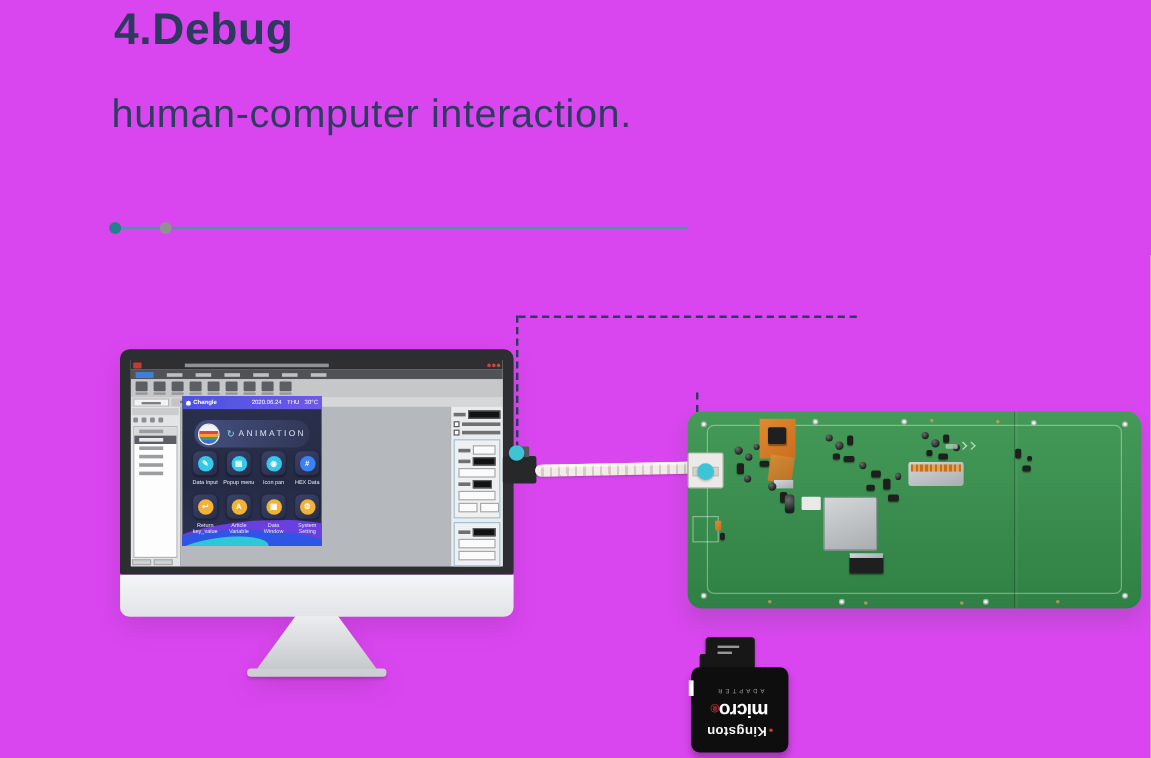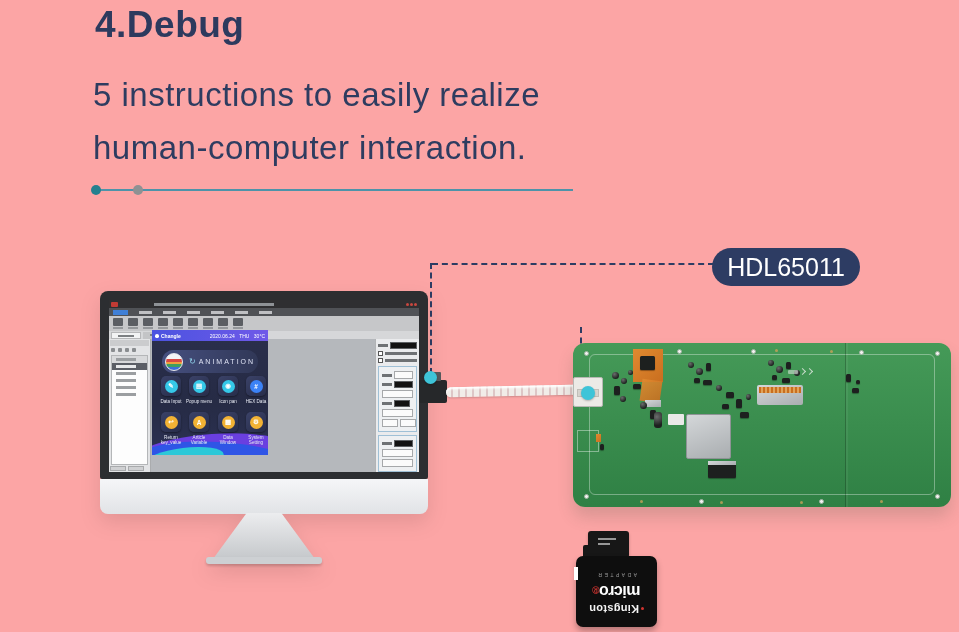--- a/index.html
+++ b/index.html
@@ -1,16 +1,16 @@
 <!DOCTYPE html>
 <html><head>
 <meta charset="utf-8">
 <style>
   html,body{margin:0;padding:0;background:#fff;}
-  .stage{position:relative;width:959px;height:632px;background:#fca5a5;overflow:hidden;
+  .stage{position:relative;width:959px;height:632px;background:#d946ef;overflow:hidden;
          font-family:"Liberation Sans",sans-serif;}
   .abs{position:absolute;}
 
   
   .hdr-title{left:95px;top:4px;font-size:37px;font-weight:700;color:#2d3a5e;letter-spacing:.5px;}
   .hdr-sub{left:93px;top:68px;font-size:33px;font-weight:400;color:#2e3c60;line-height:53px;letter-spacing:.5px;}
   .divider{left:95px;top:189px;width:478px;border-top:2px solid #4e93a9;}
   .dot{border-radius:50%;}
   .dot-teal{left:91px;top:185px;width:10px;height:10px;background:#24808f;}
   .dot-gray{left:133px;top:185px;width:10px;height:10px;background:#8f9193;}
@@ -137,21 +137,20 @@
   .ad-logo .rdot{color:#d23430;font-size:10px;}
   .ad-type{margin-top:3px;color:#9a9a9a;font-size:5px;letter-spacing:2.5px;}
 </style>
 </head>
 <body>
 
 <div class="stage">
 
   <div class="abs hdr-title">4.Debug</div>
   <div class="abs hdr-sub">
-    <div>5 instructions to easily realize</div>
     <div>human-computer interaction.</div>
   </div>
   <div class="abs divider"></div>
   <div class="abs dot dot-teal"></div>
   <div class="abs dot dot-gray"></div>
 
   <div class="abs dash-h"></div>
   <div class="abs dash-v1"></div>
   <div class="abs dash-v2"></div>
 
@@ -424,21 +423,20 @@
 
     <div class="abs" style="left:4px;top:87px;width:22px;height:22px;border:1px solid rgba(255,255,255,.4);box-sizing:border-box;"></div>
     <div class="abs kapton" style="left:23px;top:91px;width:5px;height:8px;"></div>
     <div class="abs comp" style="left:27px;top:101px;width:4px;height:6px;"></div>
   </div>
 
   <div class="abs conn-pcb"></div>
   <div class="abs conn-pcb-slot"></div>
   <div class="abs teal-dot" style="left:581px;top:386px;width:14px;height:14px;"></div>
 
-  <div class="abs pill pill-hdl">HDL65011</div>
 
   <div class="abs msd">
     <div class="lbl" style="top:7px;"></div>
     <div class="lbl" style="top:12px;width:12px;"></div>
   </div>
   <div class="abs msd-tab"></div>
   <div class="abs adapter">
     <div class="ad-inner">
       <div class="ad-brand">
         <span class="kdot"></span>

